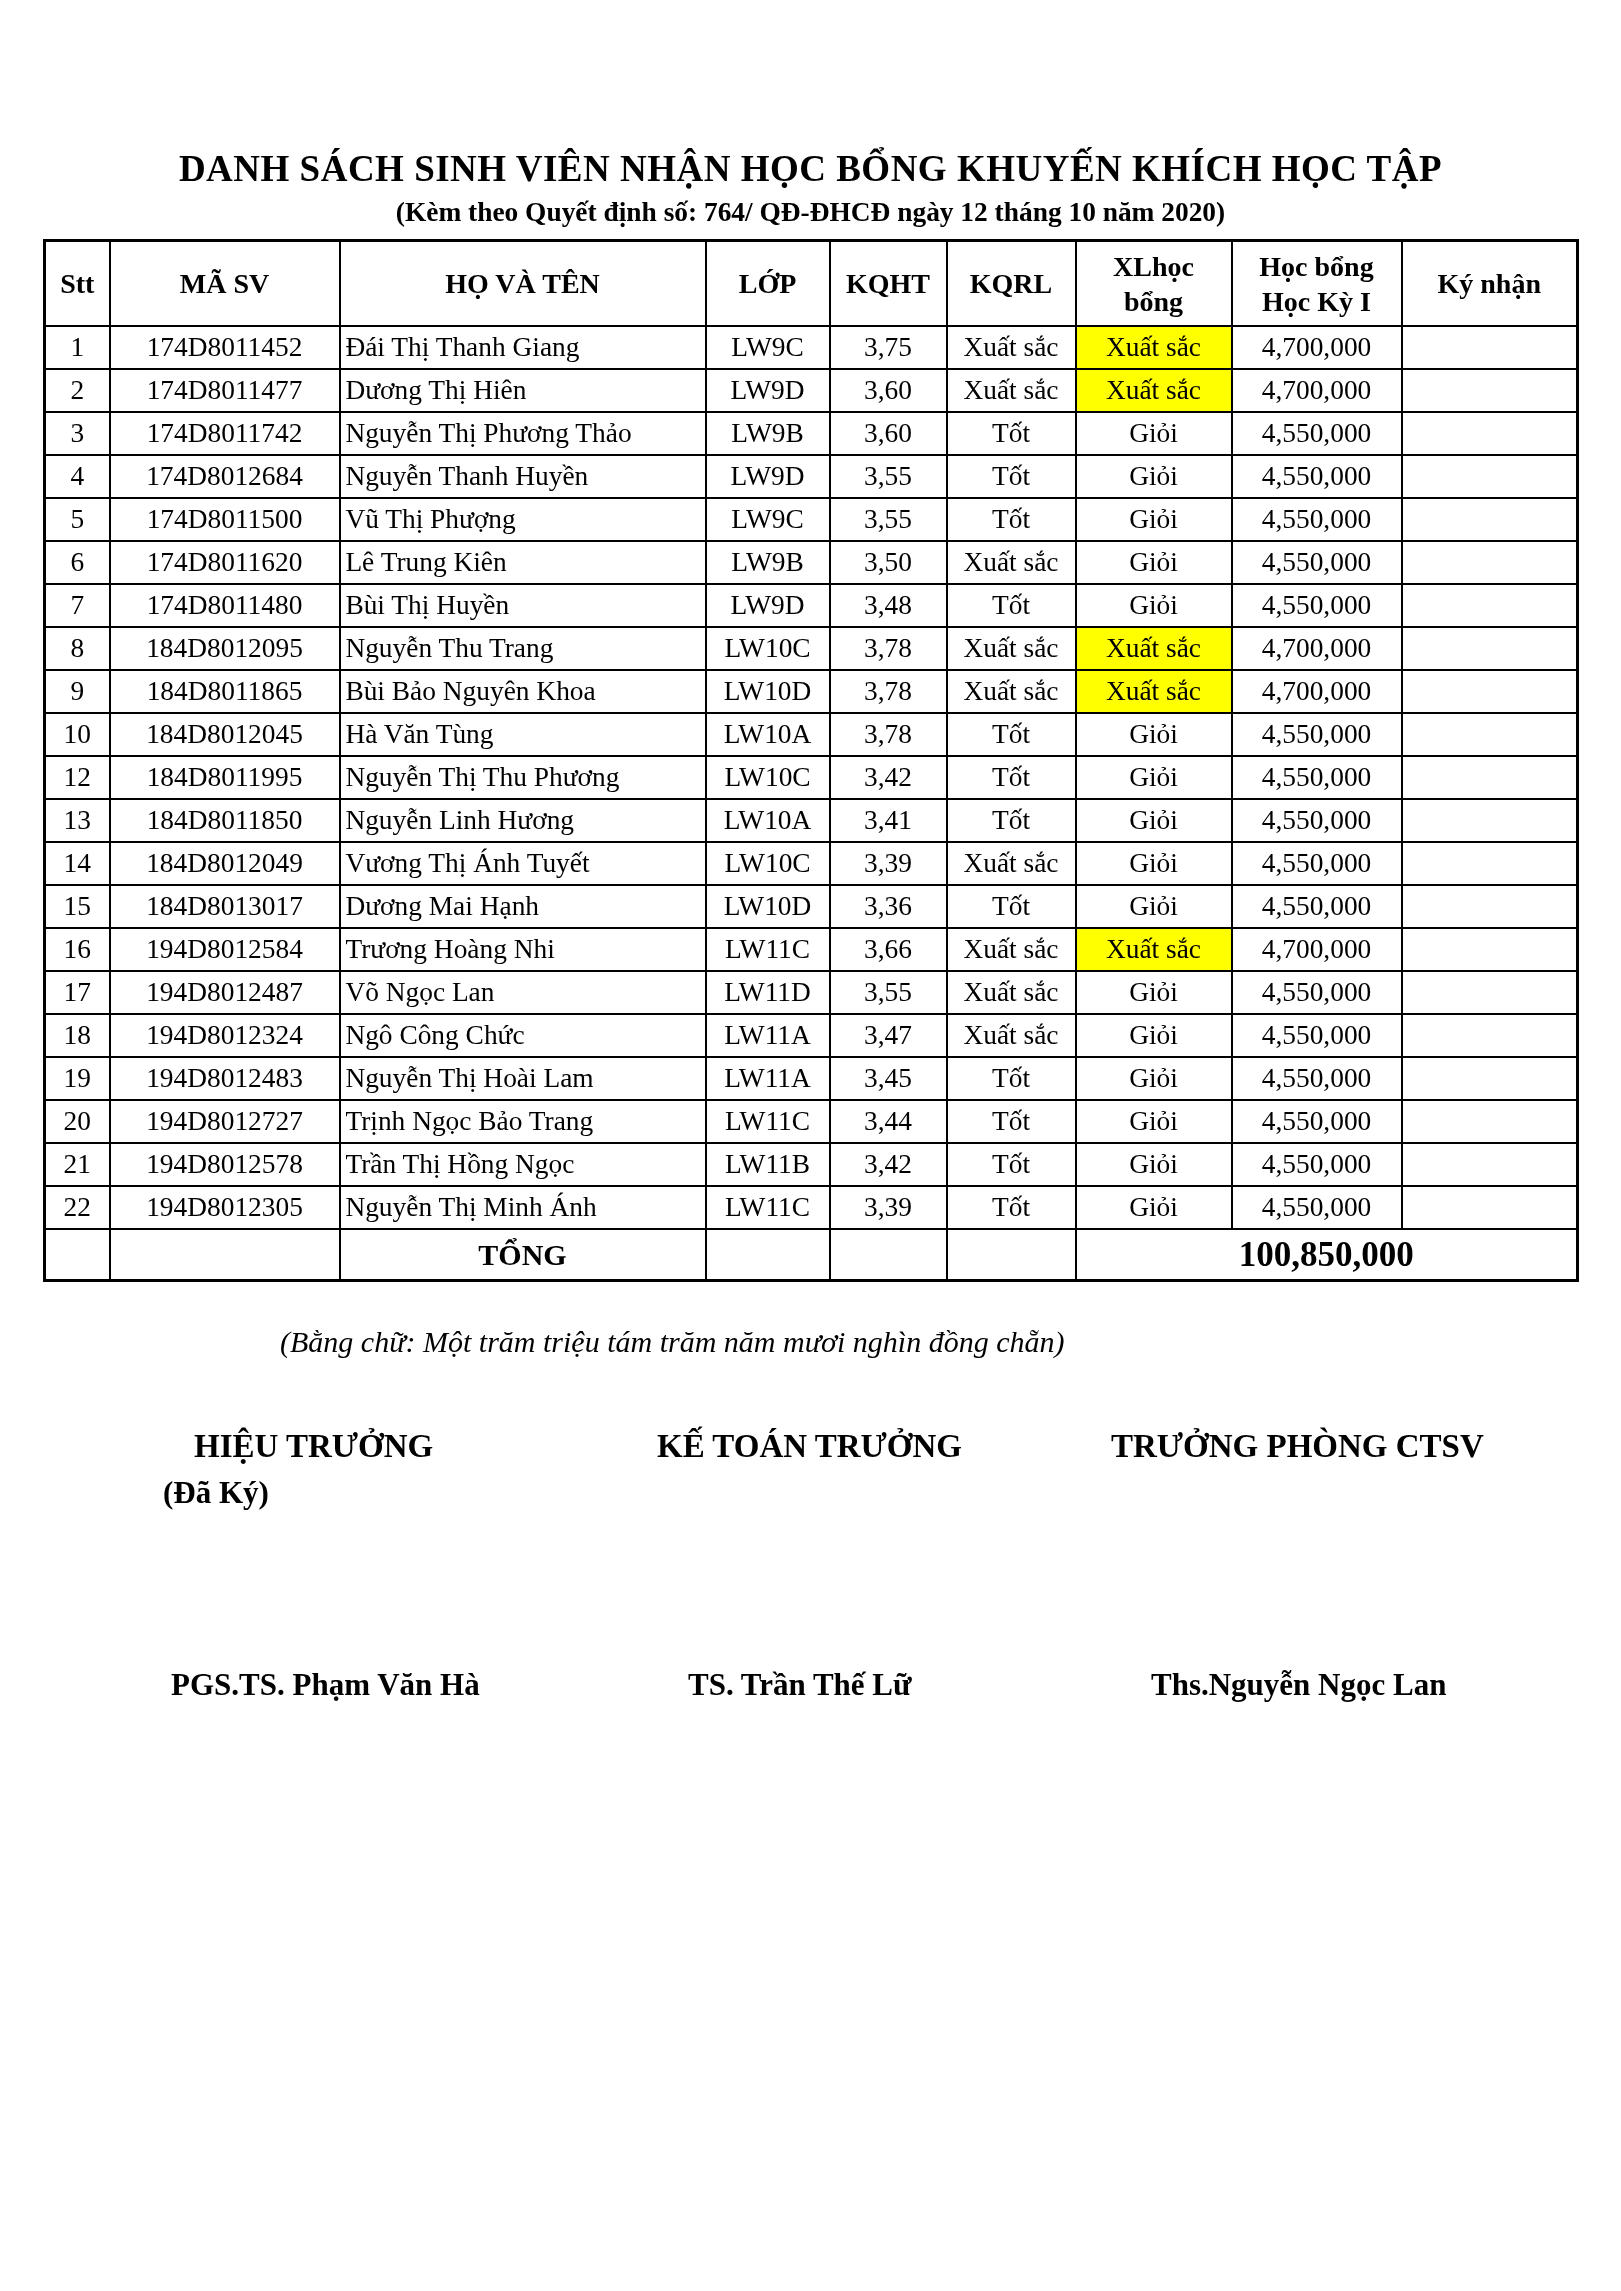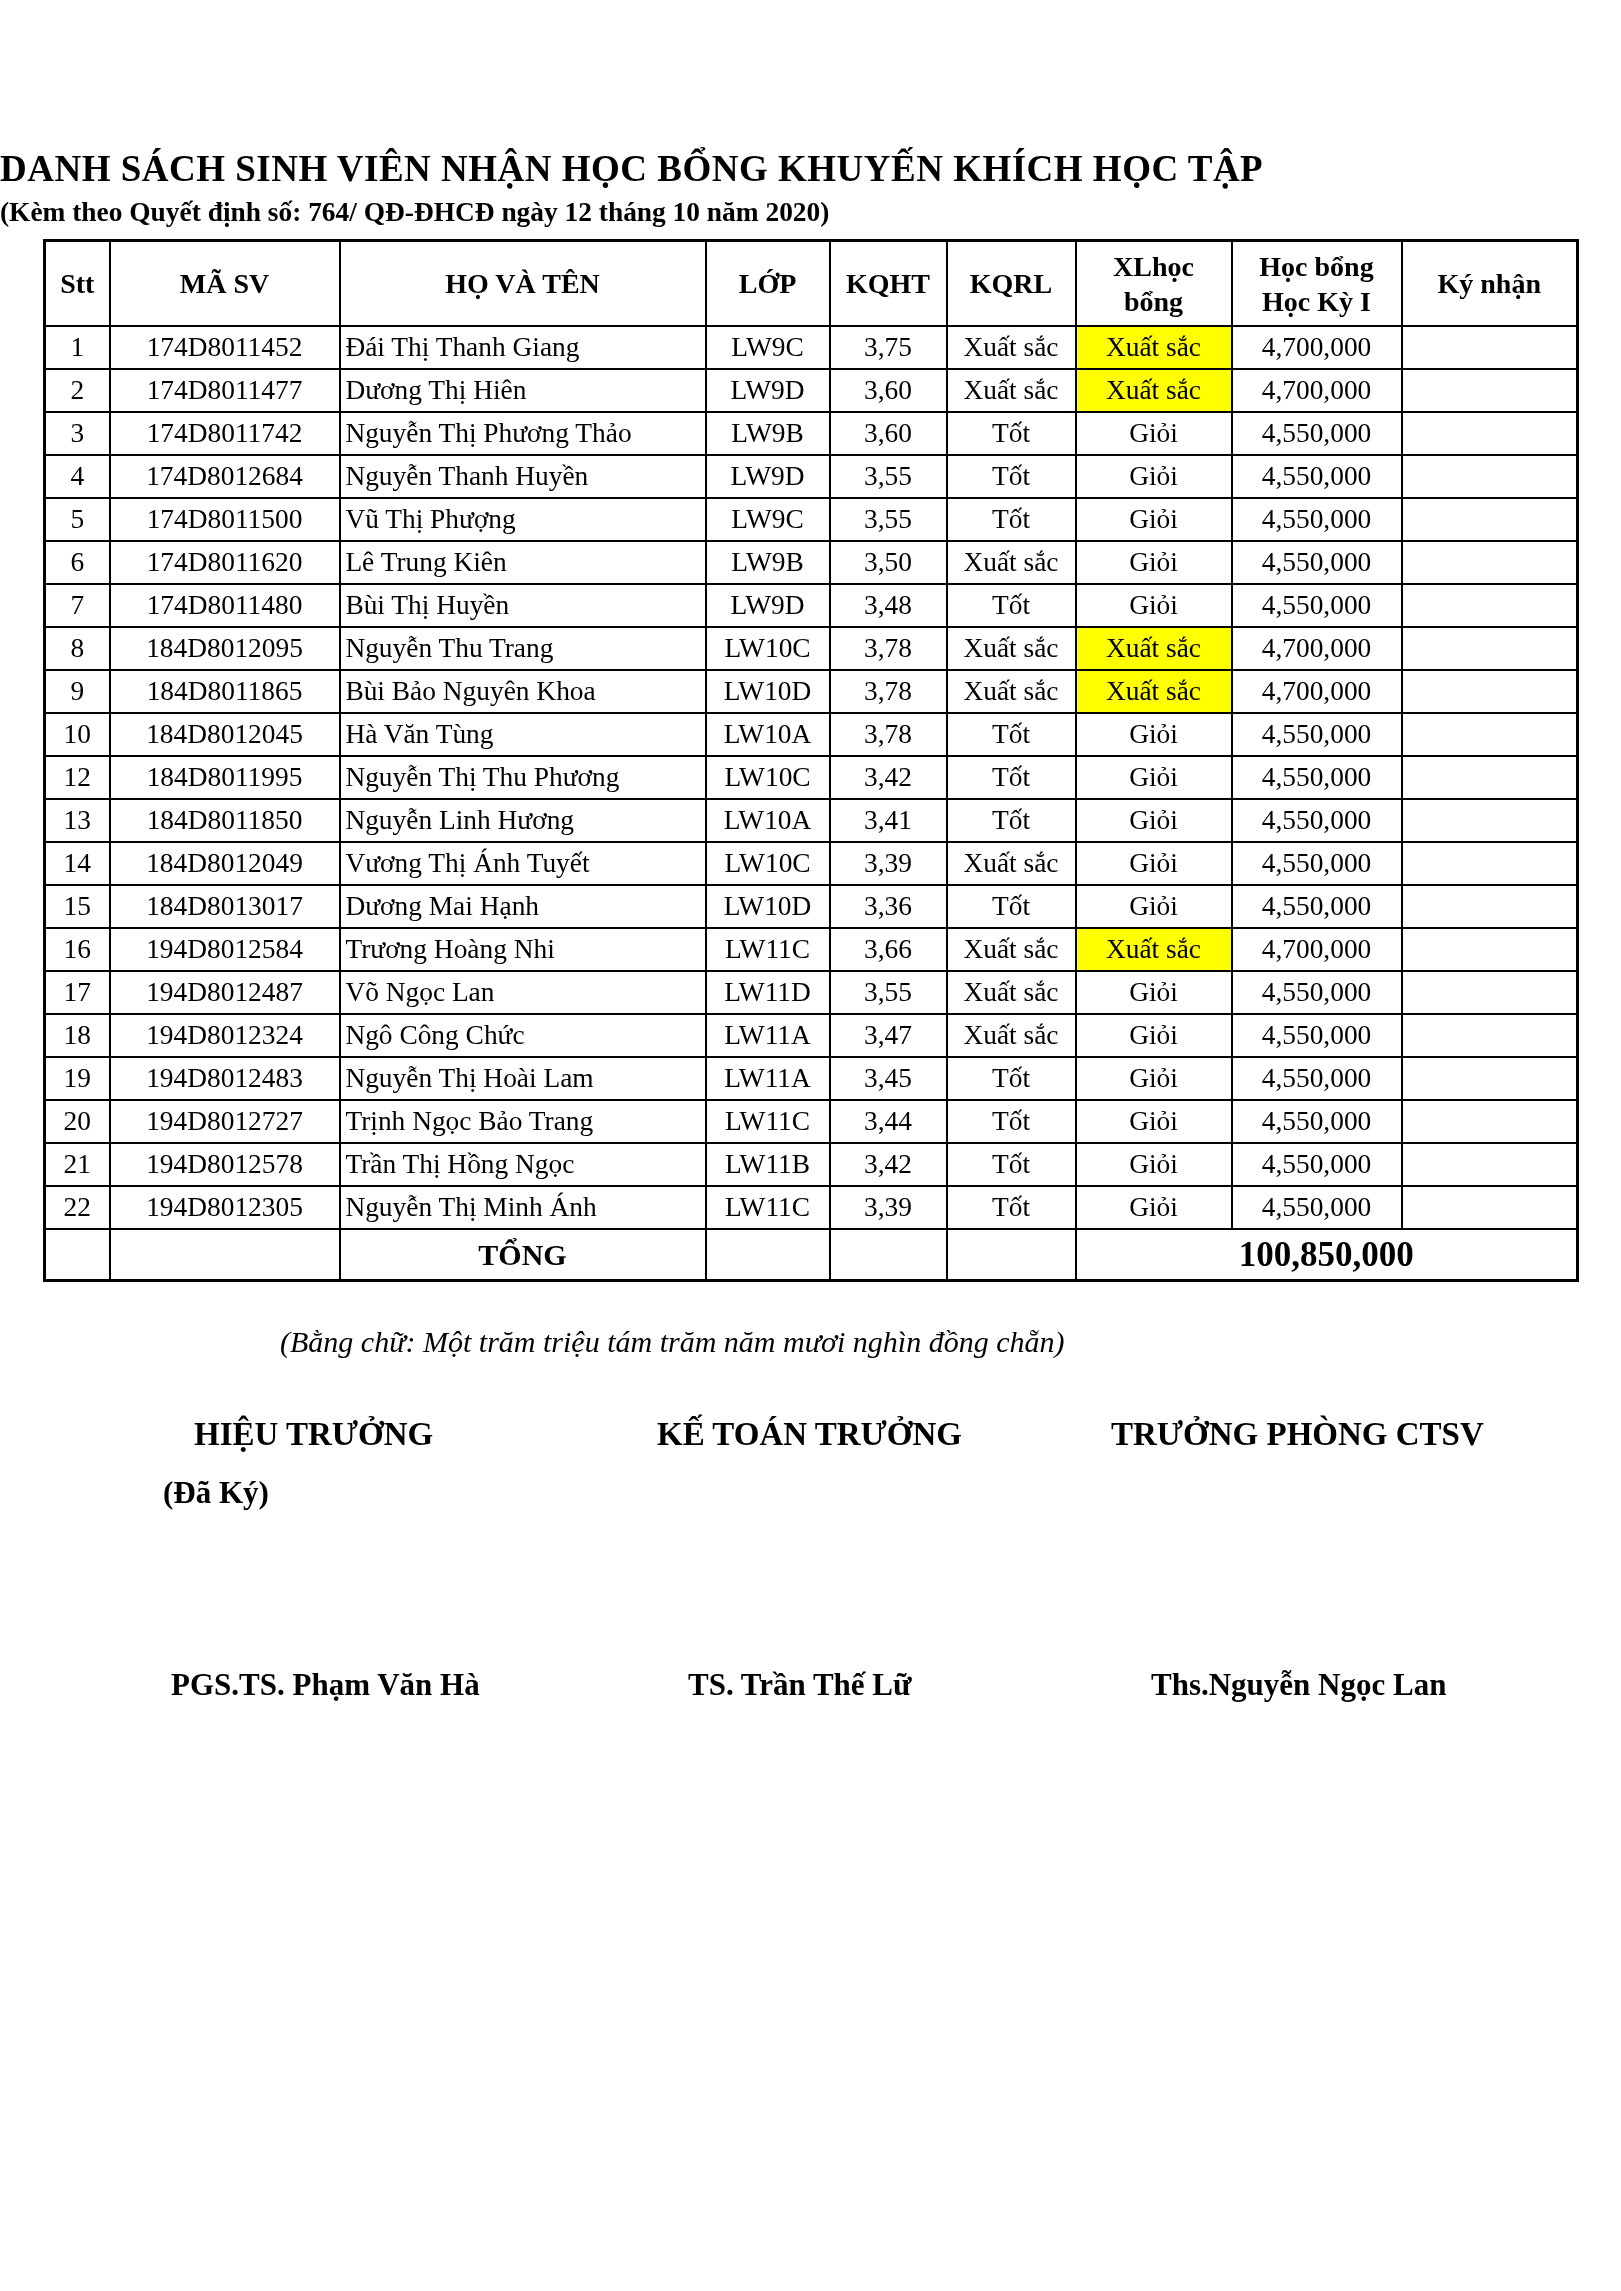--- a/index.html
+++ b/index.html
@@ -5,21 +5,21 @@
   * { box-sizing: border-box; }
   html, body { margin: 0; padding: 0; }
   body {
     width: 1621px; height: 2292px;
     background: #ffffff; color: #000000;
     font-family: "Liberation Serif", "DejaVu Serif", serif;
     overflow: hidden;
   }
   .page { position: relative; width: 1621px; height: 2292px; }
 
-  .title-block { padding-top: 143px; }
+  .title-block { padding-top: 143px; text-align: center; }
   .title-line { font-size: 37px; font-weight: bold; line-height: 51px; letter-spacing: 0.5px; }
   .subtitle  { font-size: 27.4px; font-weight: bold; line-height: 33px; margin-top: 2px; }
 
   table.roster {
     border-collapse: collapse; table-layout: fixed;
     width: 1533px; margin: 9.8px 0 0 43px;
     border: 3.9px solid #000;
   }
   .roster th, .roster td {
     border-left: 2px solid #000; border-right: 2px solid #000;
@@ -33,21 +33,21 @@
   .roster tr.total-row td { height: 51px; }
   .roster td.total-label  { font-size: 30px; font-weight: bold; }
   .roster td.total-amount { font-size: 35px; font-weight: bold; }
 
   .amount-words {
     margin: 43px 0 0 280px;
     font-size: 30px; font-style: italic;
   }
 
   .sig-block { position: relative; margin-top: 57px; height: 314px; }
-  .sig-title { position: absolute; top: 0; font-size: 33px; font-weight: bold; white-space: nowrap; text-align: center; }
+  .sig-title { position: absolute; top: 12px; font-size: 33px; font-weight: bold; white-space: nowrap; text-align: center; }
   .sig-note  { position: absolute; top: 59px; font-size: 31px; font-weight: bold; white-space: nowrap; }
   .sig-name  { position: absolute; top: 251px; font-size: 31px; font-weight: bold; white-space: nowrap; }
   .sig-1 { left: 194px; } .sig-2 { left: 657px; } .sig-3 { left: 1111px; }
   .note-1 { left: 163px; }
   .name-1 { left: 171px; } .name-2 { left: 688px; } .name-3 { left: 1151px; }
 </style>
 </head>
 <body>
 
 <div class="page">

